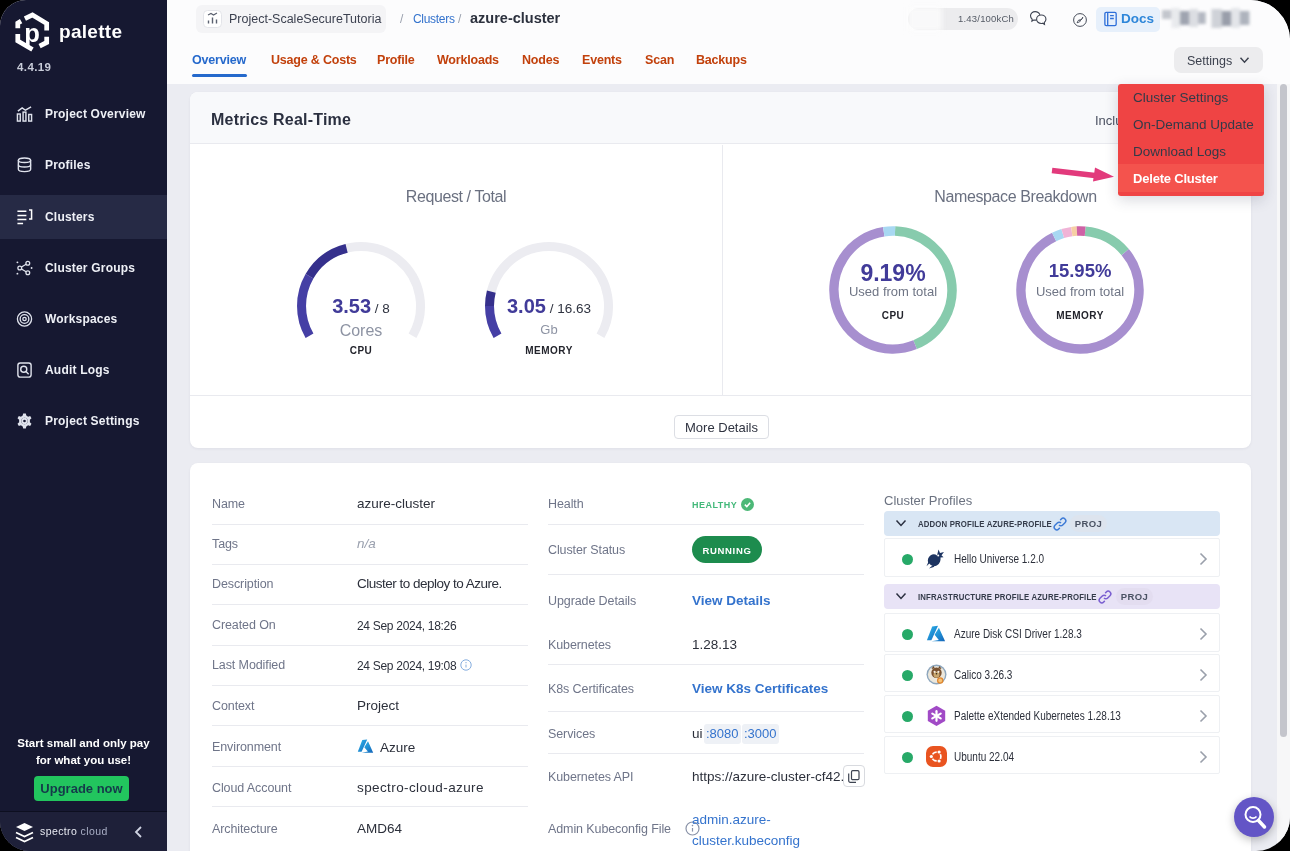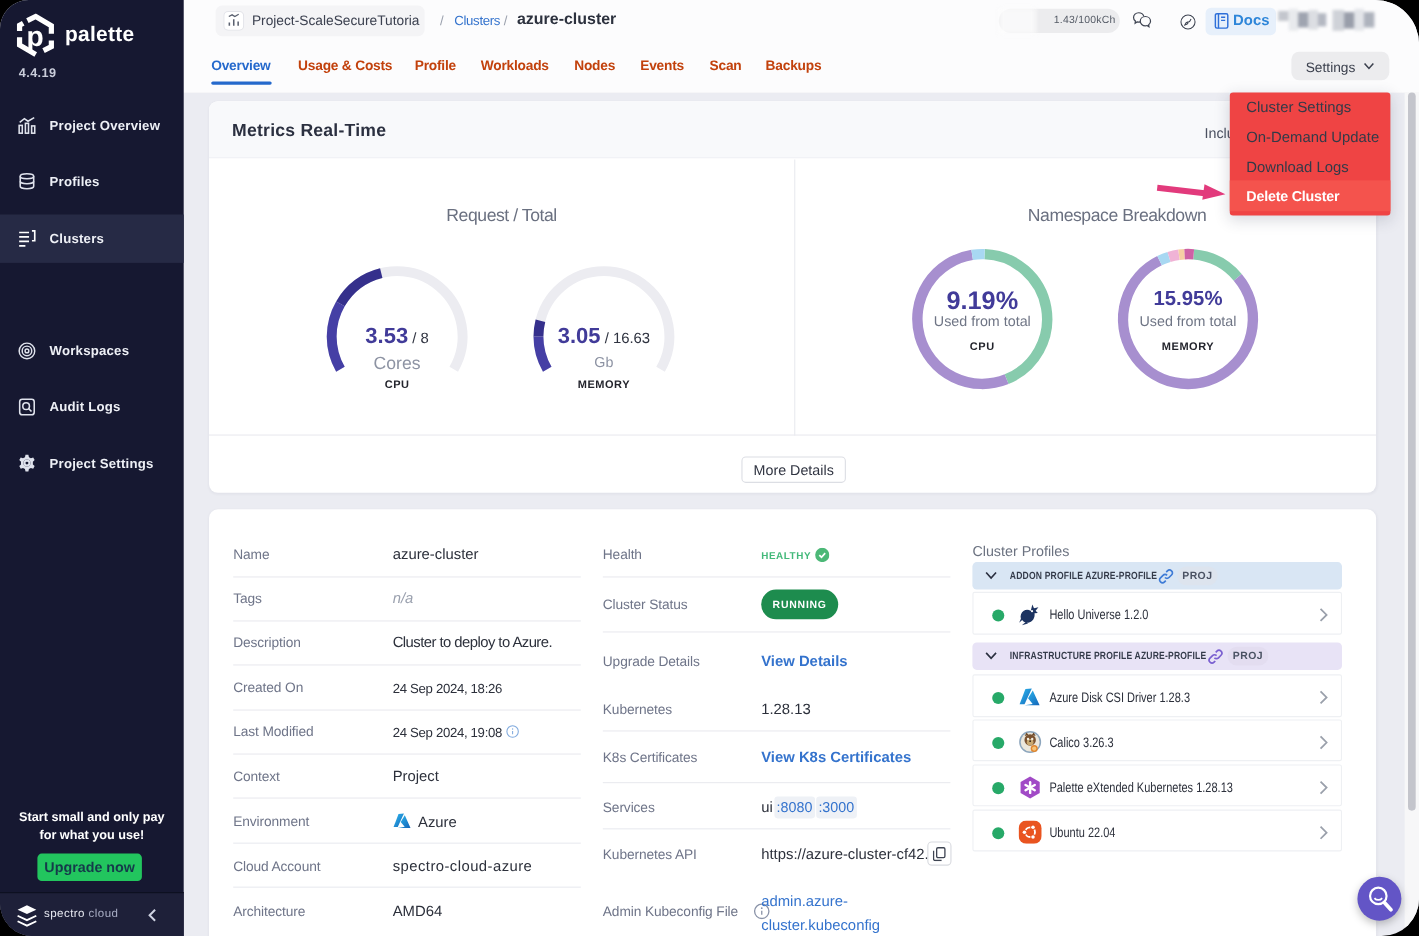--- a/index.html
+++ b/index.html
@@ -452,20 +452,34 @@
           <g fill="none" stroke="#ffffff" stroke-width="1.6">
             <path d="M1.5 3 h9.5"></path>
             <path d="M1.5 7.3 h9.5"></path>
             <path d="M1.5 11.6 h9.5"></path>
             <path d="M1.5 15.9 h6"></path>
             <path d="M13.8 1.5 h2.7 v9.5 h-2.7"></path>
           </g>
         </svg>
       <span class="tx" style="font-weight:700;">Clusters</span>
     </div>
+    <div class="sb-item" style="top:246px;">
+      <svg class="ic" viewBox="0 0 18 18">
+          <g fill="none" stroke="#dfe2ec" stroke-width="1.4">
+            <circle cx="4" cy="9" r="2"></circle>
+            <circle cx="12.5" cy="4" r="2"></circle>
+            <circle cx="12.5" cy="14" r="2"></circle>
+            <path d="M5.8 8 L10.7 5m-4.9 5 L10.7 13"></path>
+            <circle cx="16.5" cy="9" r="1" fill="#dfe2ec" stroke="none"></circle>
+            <circle cx="1.5" cy="15" r="1" fill="#dfe2ec" stroke="none"></circle>
+            <circle cx="1.5" cy="3" r="1" fill="#dfe2ec" stroke="none"></circle>
+          </g>
+        </svg>
+      <span class="tx">Cluster Groups</span>
+    </div>
     <div class="sb-item" style="top:297px;">
       <svg class="ic" viewBox="0 0 18 18">
           <g fill="none" stroke="#dfe2ec" stroke-width="1.4">
             <circle cx="9" cy="9" r="7.5"></circle>
             <circle cx="9" cy="9" r="4.6"></circle>
             <circle cx="9" cy="9" r="1.8"></circle>
           </g>
         </svg>
       <span class="tx">Workspaces</span>
     </div>

